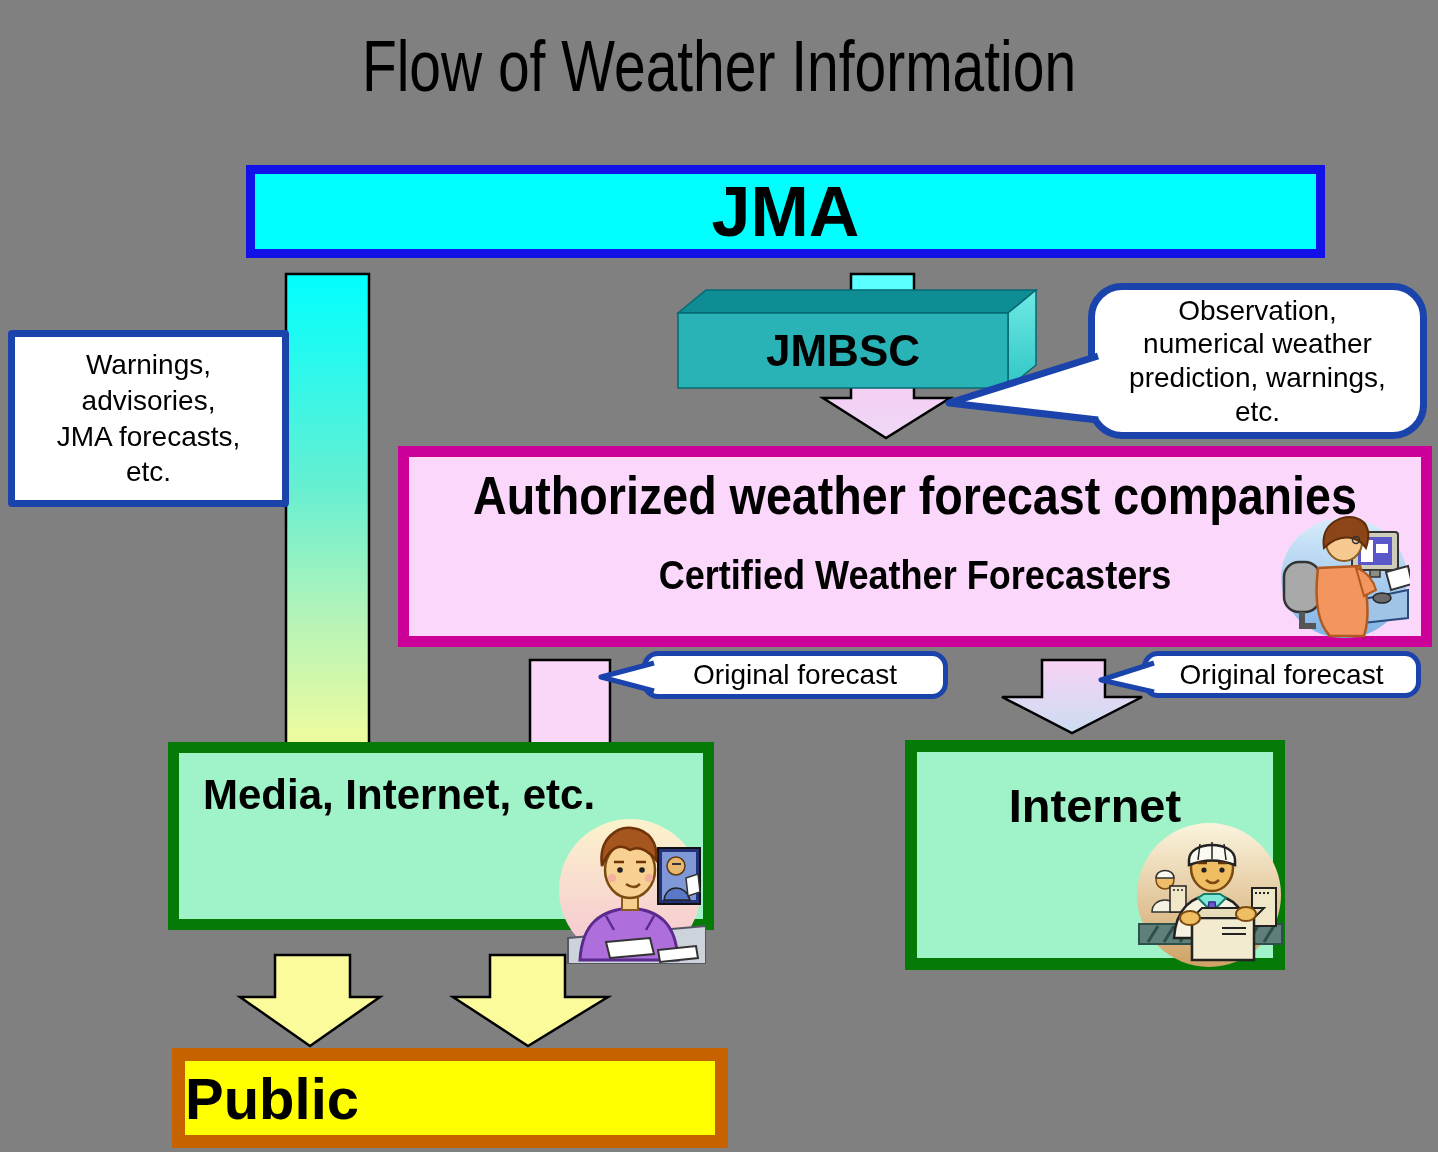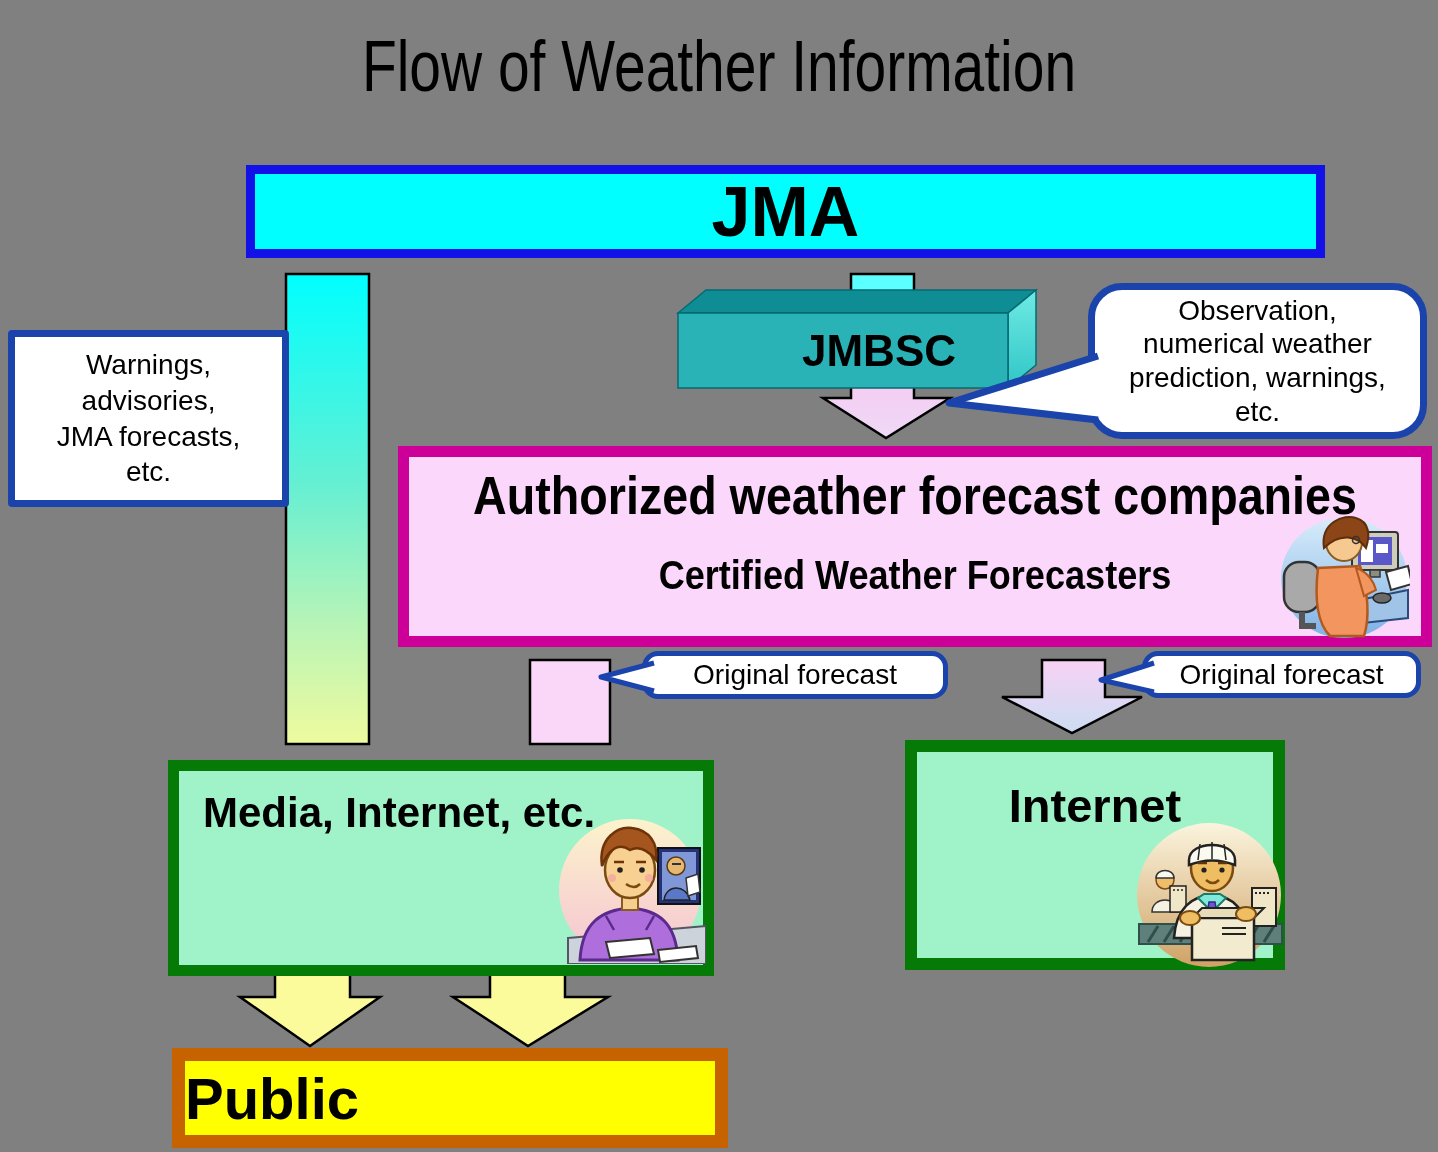--- a/index.html
+++ b/index.html
@@ -17,26 +17,26 @@
   #title{top:24px;left:0;width:100%;text-align:center;font-size:73px;font-weight:400;color:var(--text);
          transform:scaleX(0.78);transform-origin:50% 50%;letter-spacing:0;z-index:2;}
   svg.layer{position:absolute;left:0;top:0;width:1438px;height:1152px;}
   #arrow-layer{z-index:1;}
   #tail-layer{z-index:5;pointer-events:none;}
   .box{box-sizing:border-box;z-index:2;}
   #jma-box{left:246px;top:165px;width:1079px;height:93px;background:var(--jma_fill);
            border:9px solid var(--jma_border);display:flex;align-items:center;justify-content:center;}
   #jma-box .lbl{font-size:70px;font-weight:bold;color:var(--text);}
   #jmbsc-label{left:678px;top:315px;width:330px;height:72px;display:flex;align-items:center;justify-content:center;
-           font-size:44px;font-weight:bold;color:var(--text);z-index:2;padding-left:36px;}
+           font-size:44px;font-weight:bold;color:var(--text);z-index:2;}
   #authorized-box{left:398px;top:446px;width:1034px;height:201px;background:var(--authorized_fill);
            border:11px solid var(--authorized_border);text-align:center;}
   #authorized-title{margin-top:8px;font-size:53px;font-weight:bold;transform:scaleX(0.88);transform-origin:50% 50%;white-space:nowrap;}
   #authorized-subtitle{margin-top:26px;font-size:41px;font-weight:bold;transform:scaleX(0.88);transform-origin:50% 50%;white-space:nowrap;}
-  #media-box{left:168px;top:760px;width:546px;height:216px;background:var(--green_fill);
+  #media-box{left:168px;top:742px;width:546px;height:188px;background:var(--green_fill);
            border:11px solid var(--green_border);}
   #media-box .lbl{position:absolute;left:24px;top:18px;font-size:42px;font-weight:bold;}
   #customers-box{left:905px;top:740px;width:380px;height:230px;background:var(--green_fill);
            border:12px solid var(--green_border);text-align:center;}
   #customers-box .lbl{margin-top:26px;font-size:47px;font-weight:bold;}
   #public-box{left:172px;top:1048px;width:556px;height:100px;background:var(--public_fill);
            border:13px solid var(--public_border);display:flex;align-items:center;}
   #public-box .lbl{font-size:58px;font-weight:bold;}
   .bubble{box-sizing:border-box;background:#fff;border:7px solid var(--bubble_border);z-index:4;
           display:flex;align-items:center;justify-content:center;text-align:center;

